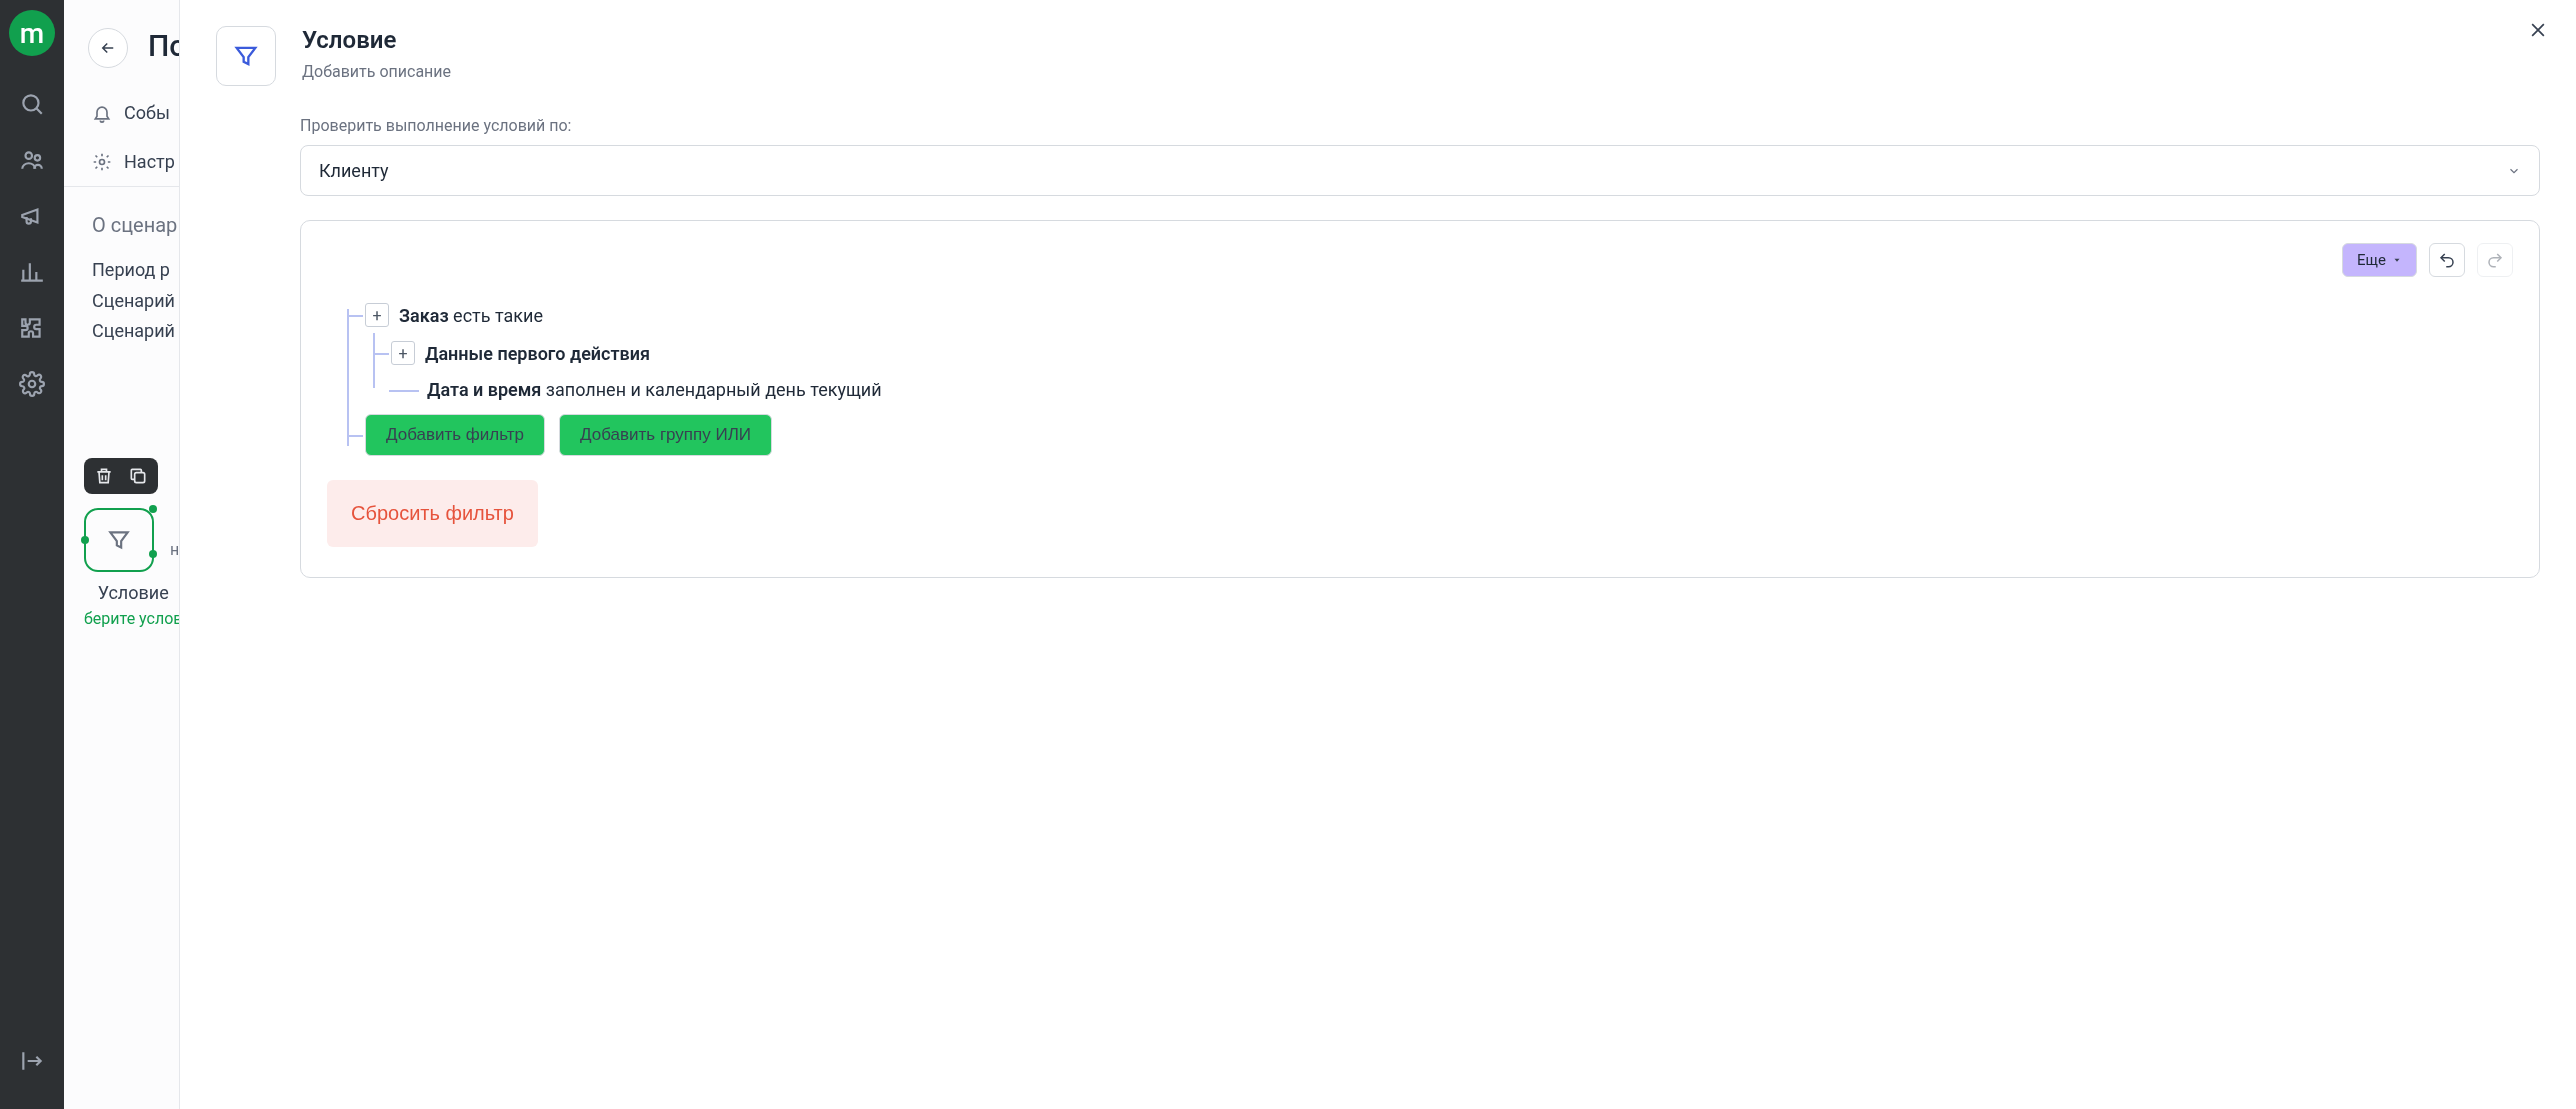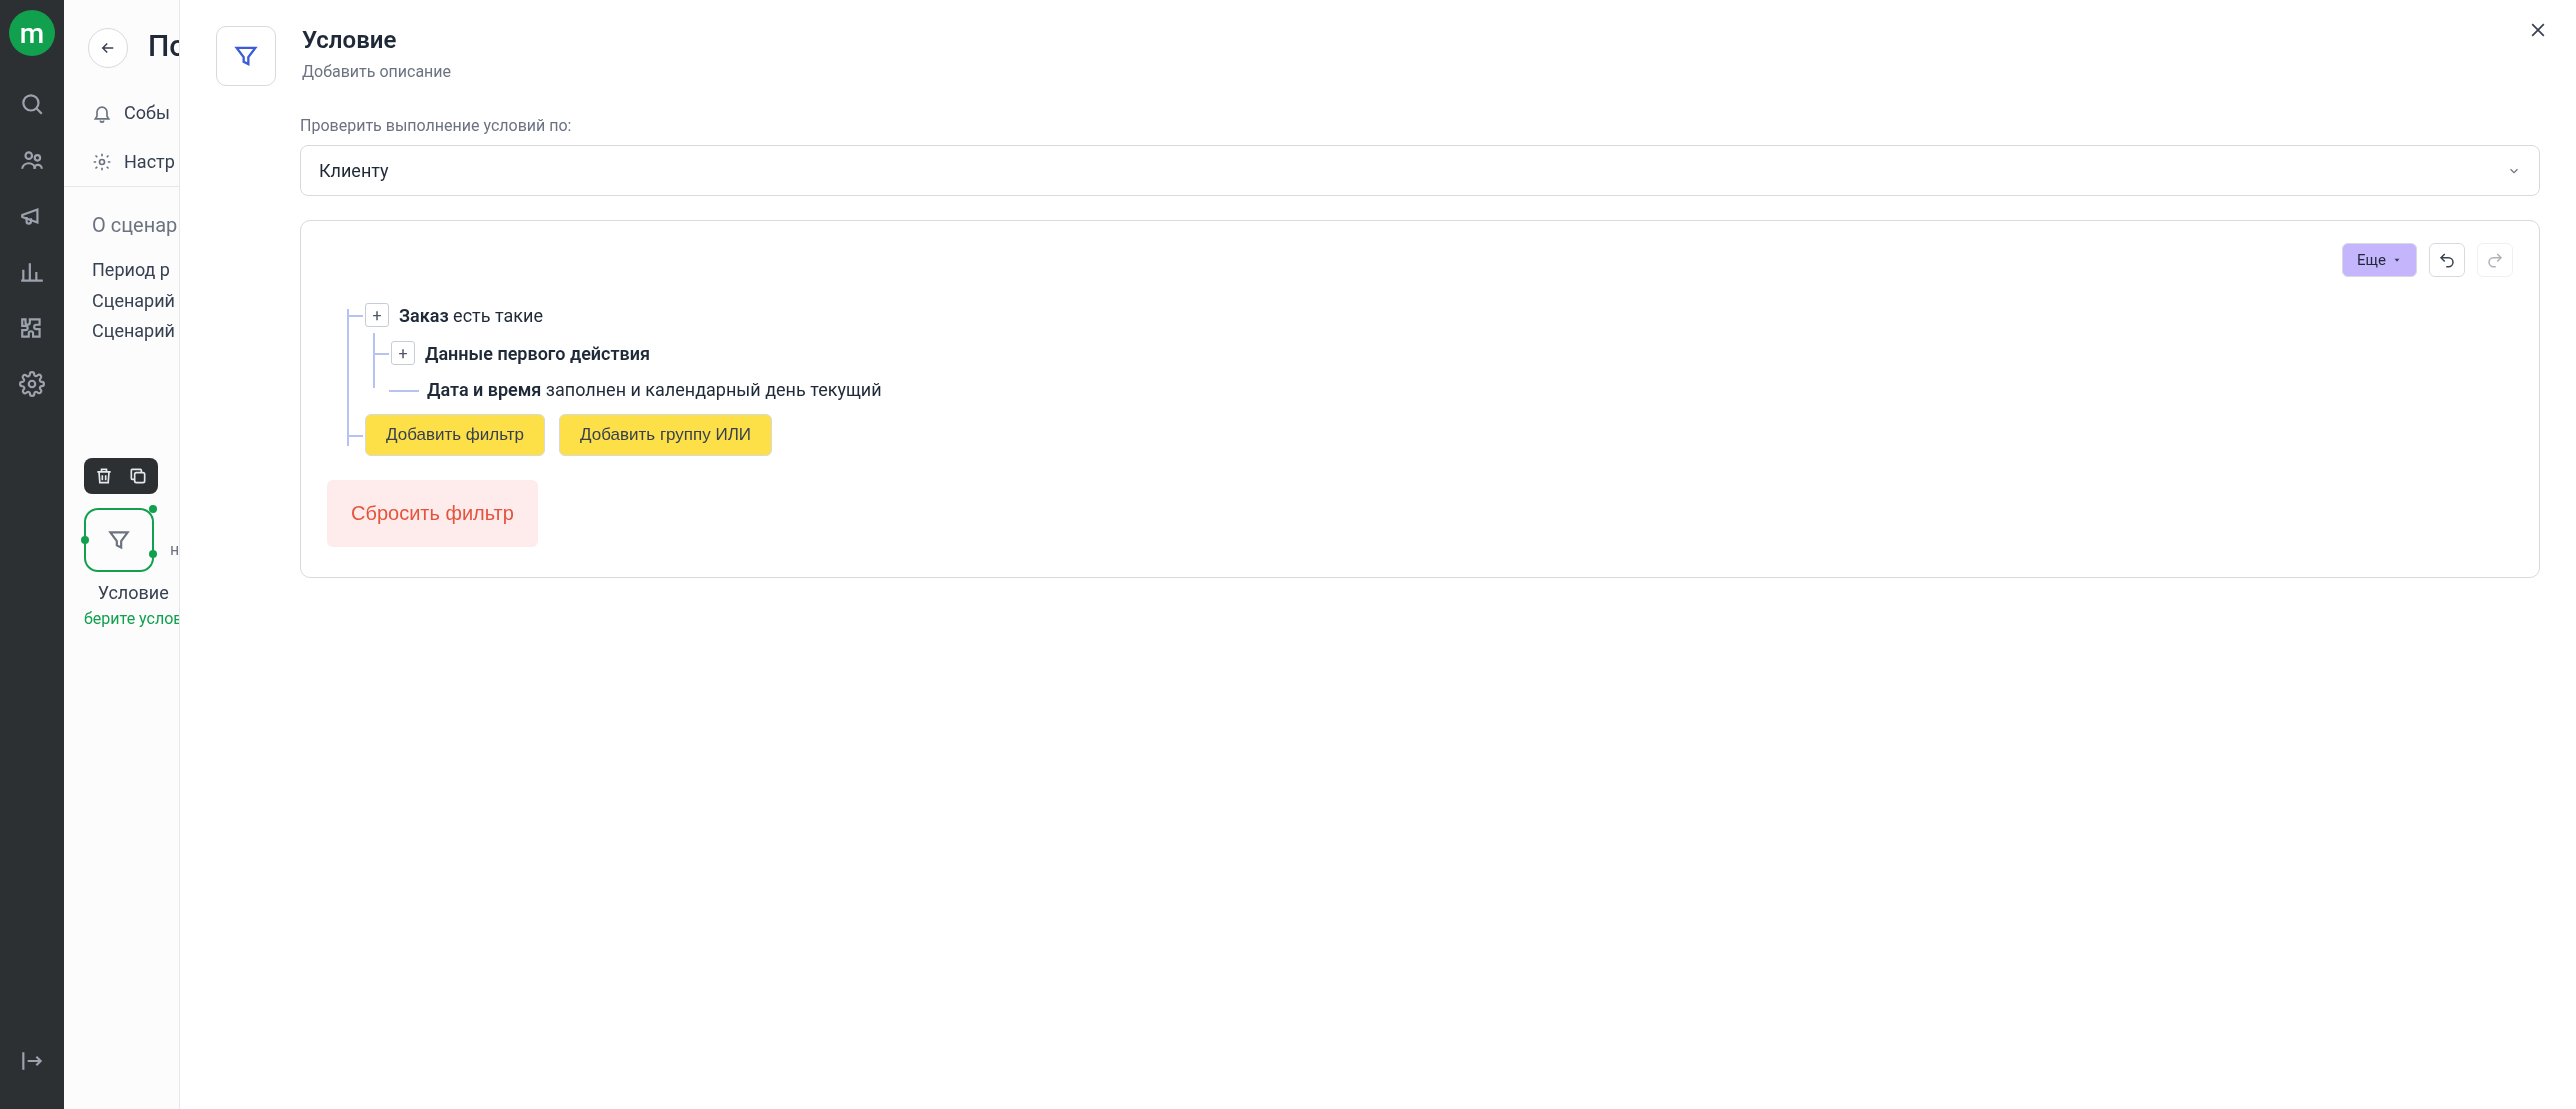--- a/index.html
+++ b/index.html
@@ -67,21 +67,21 @@
 .tree-row { display:flex; align-items:center; gap: 10px; margin-bottom: 14px; position: relative; padding-left: 28px; font-size: 18px; }
 .tree-row .tick-h { position:absolute; left:10px; width:16px; height:2px; background:#b8c2f2; top:50%; }
 .plus-btn { width: 24px; height: 24px; border: 1px solid #c7cdd6; border-radius: 3px; display:inline-flex; align-items:center; justify-content:center; font-size:16px; color:#4b5563; cursor:pointer; }
 .tree-row .bold { font-weight: 600; }
 
 .nested { margin-left: 26px; position: relative; }
 .nested .nest-line { position:absolute; left: 10px; top: -8px; bottom: 12px; width: 2px; background: #b8c2f2; }
 
 .btn-row { display:flex; gap: 14px; margin-top: 10px; padding-left: 28px; position: relative; }
 .btn-row .tick-h { position:absolute; left:10px; width:16px; height:2px; background:#b8c2f2; top:50%; }
-.act-btn { border: 1px solid #d6dadf; border-radius: 6px; padding: 10px 20px; font-size: 17px; background:#fde047; cursor:pointer; color:#374151; }
+.act-btn { border: 1px solid #d6dadf; border-radius: 6px; padding: 10px 20px; font-size: 17px; background:#22c55e; cursor:pointer; color:#374151; }
 .reset-btn { background: #fdeceb; color: #e6533c; border:none; padding: 22px 24px; font-size: 20px; border-radius: 6px; cursor:pointer; margin-top: 24px; }
 </style>
 </head>
 <body>
 
 <div class="app">
 
   <div class="rail">
     <div class="logo">m</div>
     <div class="rail-item">

